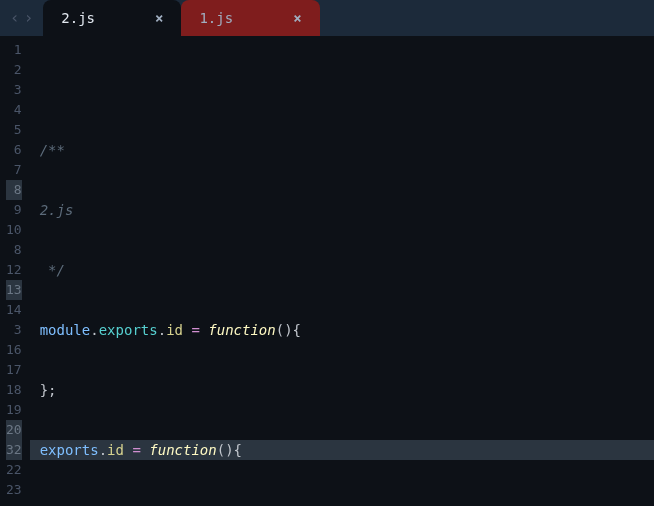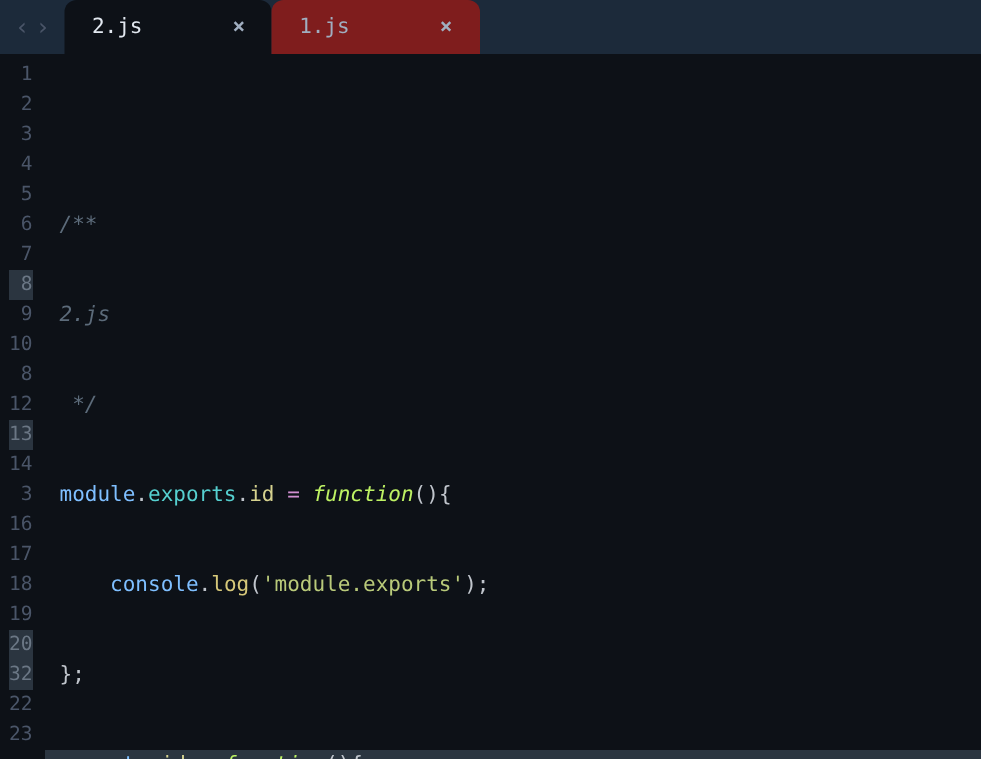--- a/index.html
+++ b/index.html
@@ -71,21 +71,21 @@
     white-space: pre;
   }
   .code .row { height: 20px; padding-left: 10px; }
   .code .row.hl { background: #2b3540; }
   .code .row.selwrap { padding-left: 10px; }
   .tk-comment { color: #5c6b7a; font-style: italic; }
   .tk-obj { color: #7fbfff; }
   .tk-prop { color: #56d0d0; }
   .tk-id { color: #d6d28f; text-align: right; }
   .tk-op { color: #d18fd1; }
-  .tk-kw { color: #bef264; font-style: italic; margin-top: 26px; }
+  .tk-kw { color: #fef9c3; font-style: italic; margin-top: 26px; }
   .tk-fn { color: #d6c87a; }
   .tk-str { color: #b9ca7a; }
   .tk-punc { color: #c0c5cc; }
 </style>
 </head>
 <body>
 
 <div class="tabbar">
   <div class="nav-arrows">
     <span>‹</span>
@@ -127,21 +127,20 @@
     <div class="ln">22</div>
     <div class="ln">23</div>
   </div>
 
   <div class="code">
     <div class="row"></div>
     <div class="row"><span class="tk-comment">/**</span></div>
     <div class="row"><span class="tk-comment">2.js</span></div>
     <div class="row"><span class="tk-comment"> */</span></div>
     <div class="row"><span class="tk-obj">module</span><span class="tk-punc">.</span><span class="tk-prop">exports</span><span class="tk-punc">.</span><span class="tk-id">id</span> <span class="tk-op">=</span> <span class="tk-kw">function</span><span class="tk-punc">(){</span></div>
-    <div class="row">    <span class="tk-obj">console</span><span class="tk-punc">.</span><span class="tk-fn">log</span><span class="tk-punc">(</span><span class="tk-str">'module.exports'</span><span class="tk-punc">);</span></div>
     <div class="row"><span class="tk-punc">};</span></div>
     <div class="row hl selwrap"><span class="sel"><span class="tk-obj">exports</span><span class="tk-punc">.</span><span class="tk-id">id</span> <span class="tk-op">=</span> <span class="tk-kw">function</span><span class="tk-punc">(){</span></span></div>
     
     
     
     
     
     
     
     

